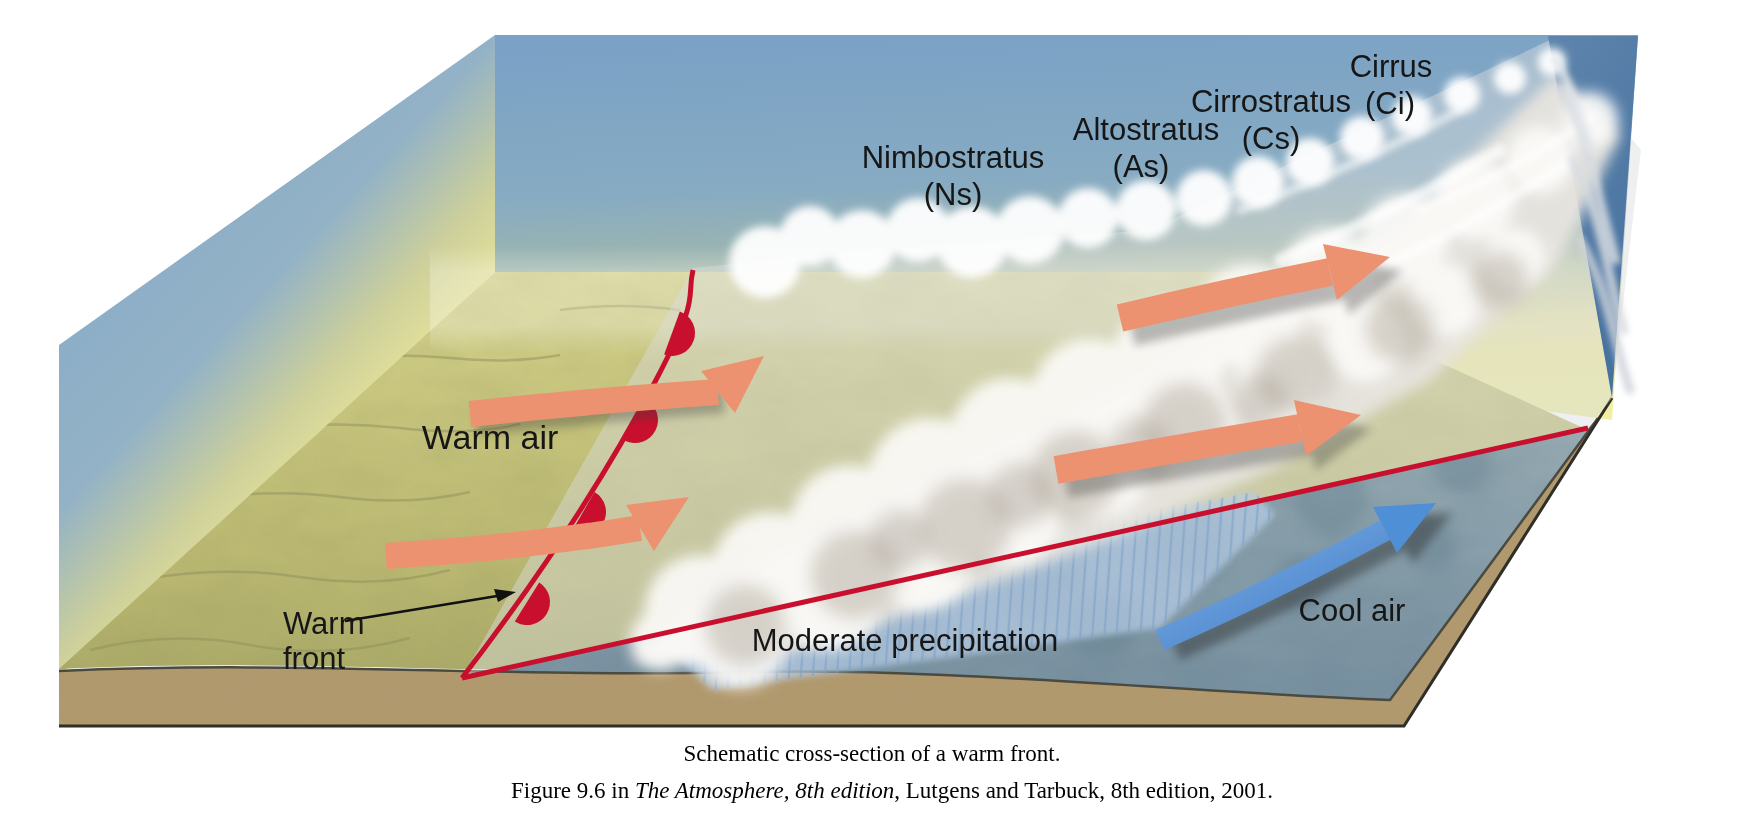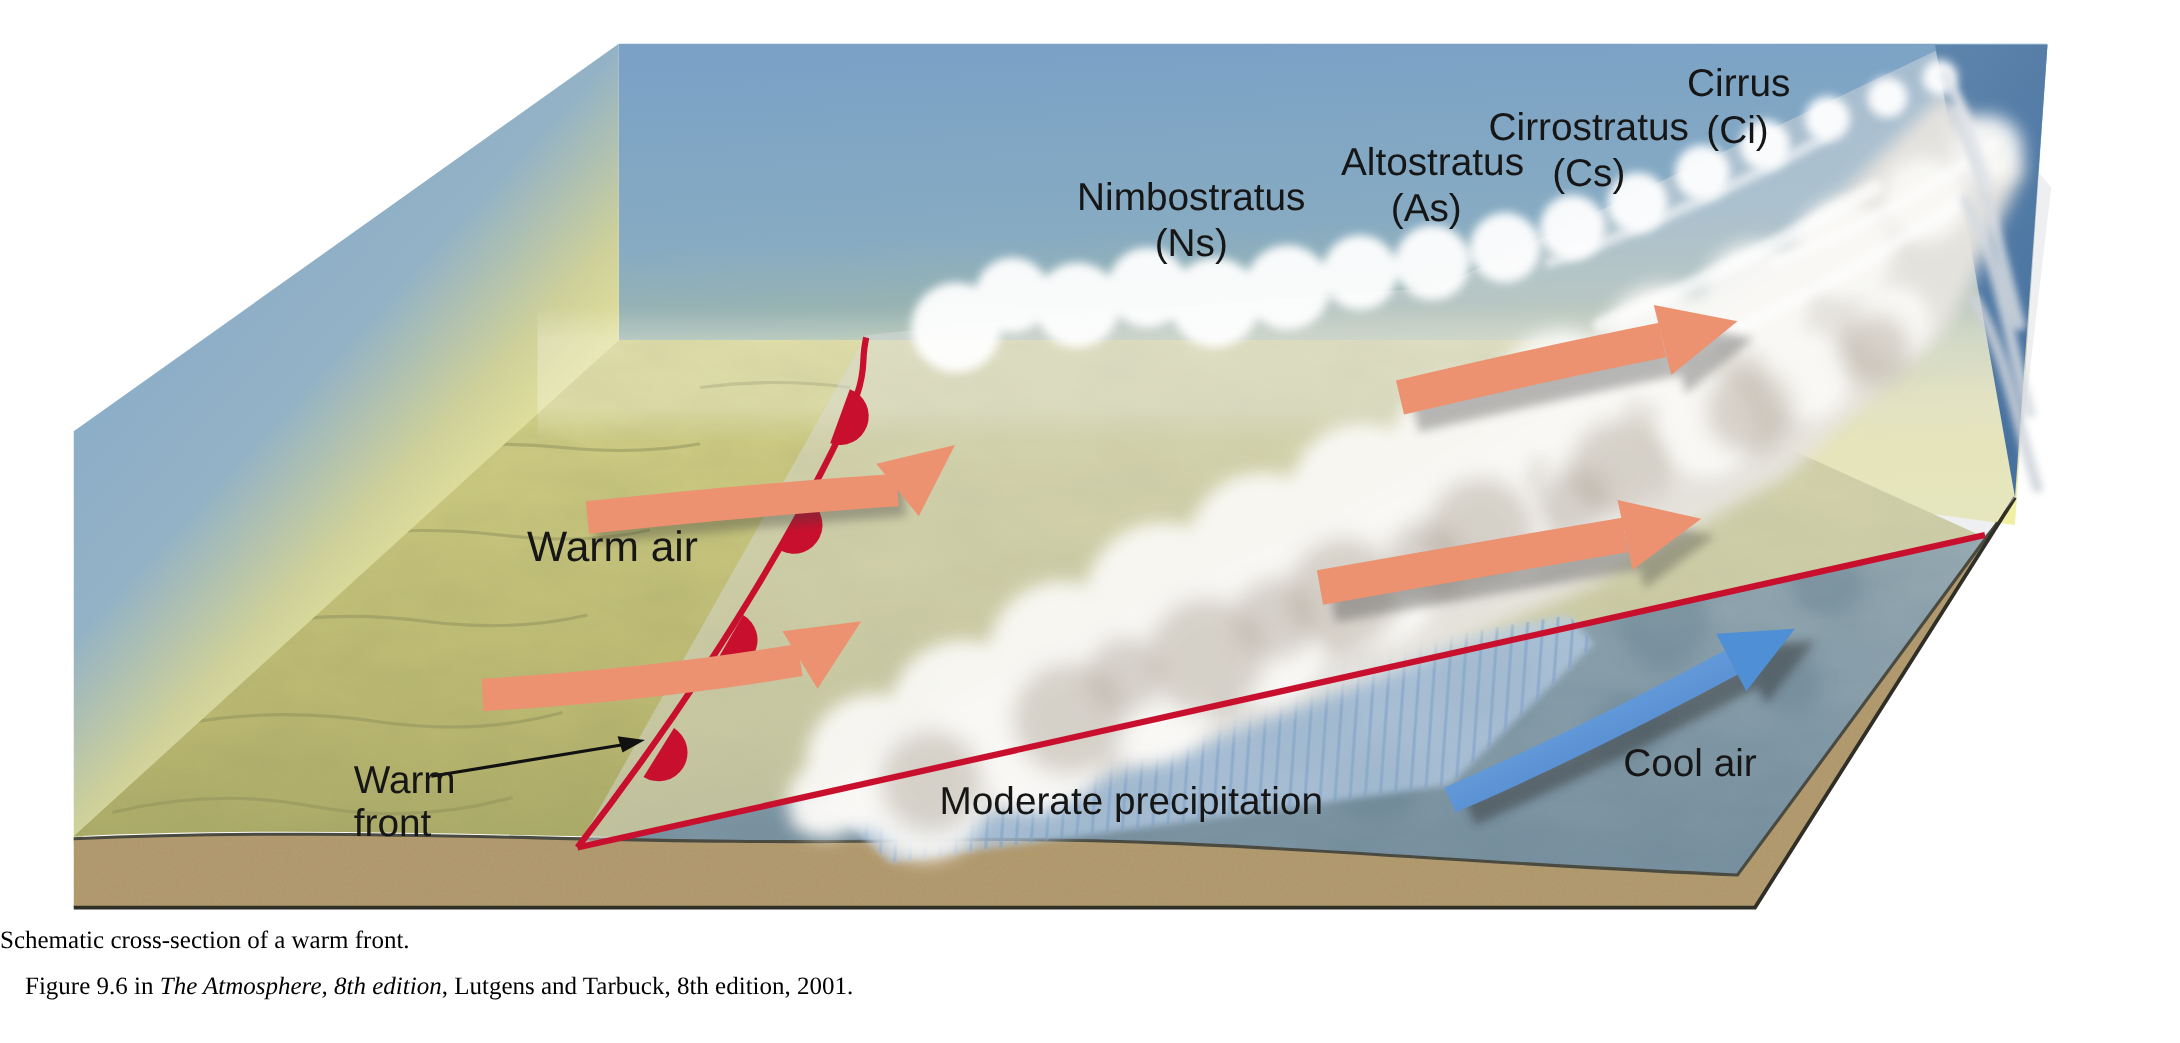--- a/index.html
+++ b/index.html
@@ -1,22 +1,22 @@
 <!DOCTYPE html>
 <html><head>
 <meta charset="utf-8">
 <style>
   html,body{margin:0;padding:0;background:#ffffff;}
   .canvas{position:relative;width:1744px;height:834px;background:#ffffff;overflow:hidden;
           font-family:"Liberation Sans", sans-serif;}
   .canvas svg{position:absolute;left:0;top:0;}
   .diagram-label{font-family:"Liberation Sans", sans-serif;fill:#161616;font-size:31px;}
   .diagram-label.big{font-size:34px;}
-  .caption-line{position:absolute;left:0;width:100%;color:#000;
-                font-family:"Liberation Serif", serif;font-size:20px;}
+  .caption-line{position:absolute;left:0;width:100%;text-align:center;color:#000;
+                font-family:"Liberation Serif", serif;font-size:23px;}
   .caption-line.l1{top:741px;}
   .caption-line.l2{top:778px;margin-left:20px;}
 </style>
 </head>
 <body>
 
 <div class="canvas">
 <svg width="1744" height="834" viewBox="0 0 1744 834">
   <defs>
     <linearGradient id="gBack" x1="0.42" y1="0" x2="0.53" y2="1">

